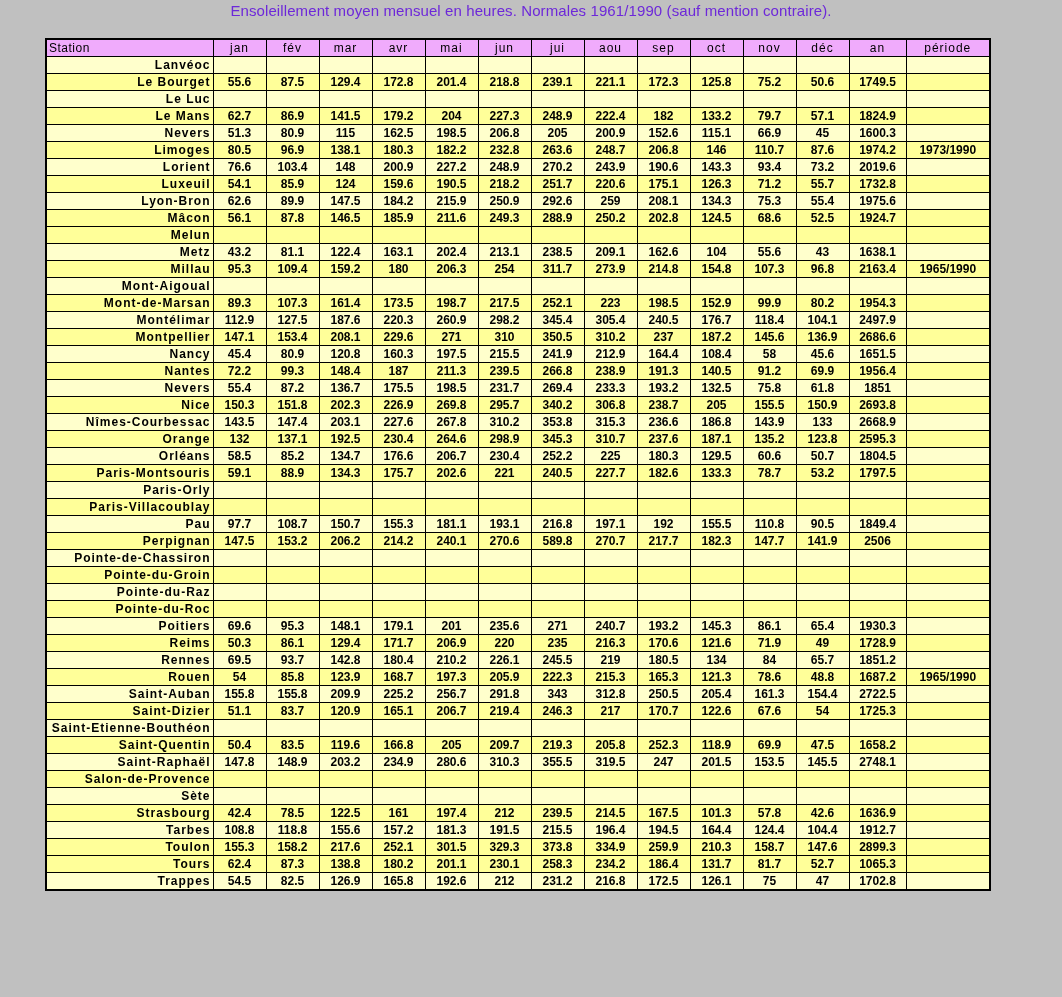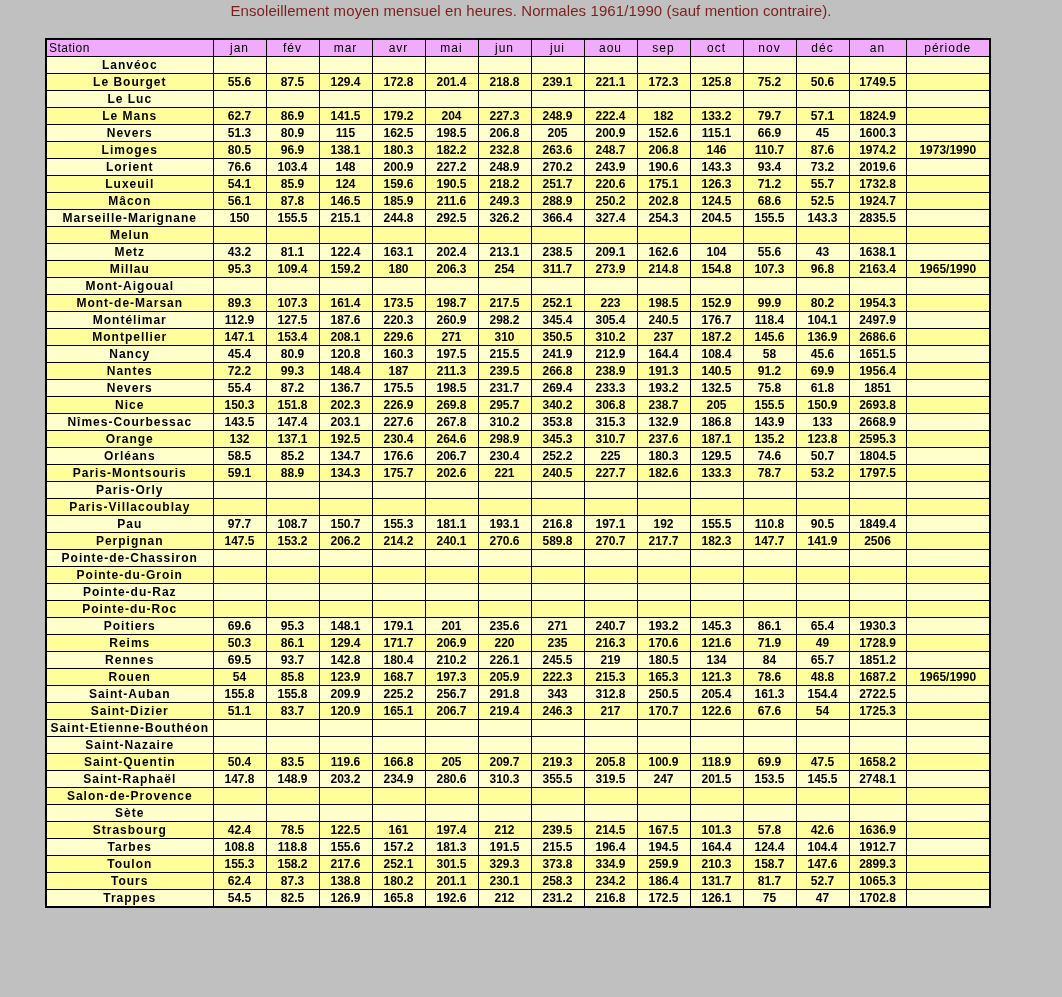--- a/index.html
+++ b/index.html
@@ -8,21 +8,21 @@
       background: #c0c0c0;
       font-family: "Liberation Sans", sans-serif;
       position: relative;
       overflow: hidden;
     }
     .title {
       position: absolute;
       left: 0; top: 2px; width: 1062px;
       text-align: center;
       font-size: 15px;
-      color: #7f1d1d;
+      color: #6d28d9;
       letter-spacing: 0.1px;
     }
     table.grid {
       position: absolute;
       left: 45px; top: 38px;
       border-collapse: collapse;
       border: 2px solid #000;
       table-layout: fixed;
       font-size: 12px;
       font-weight: bold;
@@ -37,21 +37,21 @@
       overflow: hidden;
     }
     table.grid th {
       background: #f0abfc;
       text-align: center;
       letter-spacing: 1px;
       font-weight: normal;
     }
     table.grid th.st { text-align: left; letter-spacing: 0.5px; }
     table.grid td { text-align: center; }
-    table.grid td.st { text-align: center; letter-spacing: 1px; }
+    table.grid td.st { text-align: right; letter-spacing: 1px; }
     tr.even td { background: #ffff99; }
     tr.odd td { background: #ffffcc; }
     col.c-st { width: 167px; }
     col.c-m { width: 53px; }
     col.c-an { width: 57px; }
     col.c-p { width: 84px; }
   </style>
 </head>
 <body>
 
@@ -224,52 +224,52 @@
         <td>218.2</td>
         <td>251.7</td>
         <td>220.6</td>
         <td>175.1</td>
         <td>126.3</td>
         <td>71.2</td>
         <td>55.7</td>
         <td>1732.8</td>
         <td></td>
       </tr>
+      <tr class="odd">
+        <td class="st">Lyon-Bron</td>
+        <td>62.6</td>
+        <td>89.9</td>
+        <td>147.5</td>
+        <td>184.2</td>
+        <td>215.9</td>
+        <td>250.9</td>
+        <td>292.6</td>
+        <td>259</td>
+        <td>208.1</td>
+        <td>134.3</td>
+        <td>75.3</td>
+        <td>55.4</td>
+        <td>1975.6</td>
+        <td></td>
+      </tr>
       <tr class="even">
         <td class="st">Mâcon</td>
         <td>56.1</td>
         <td>87.8</td>
         <td>146.5</td>
         <td>185.9</td>
         <td>211.6</td>
         <td>249.3</td>
         <td>288.9</td>
         <td>250.2</td>
         <td>202.8</td>
         <td>124.5</td>
         <td>68.6</td>
         <td>52.5</td>
         <td>1924.7</td>
-        <td></td>
-      </tr>
-      <tr class="odd">
-        <td class="st">Marseille-Marignane</td>
-        <td>150</td>
-        <td>155.5</td>
-        <td>215.1</td>
-        <td>244.8</td>
-        <td>292.5</td>
-        <td>326.2</td>
-        <td>366.4</td>
-        <td>327.4</td>
-        <td>254.3</td>
-        <td>204.5</td>
-        <td>155.5</td>
-        <td>143.3</td>
-        <td>2835.5</td>
         <td></td>
       </tr>
       <tr class="even">
         <td class="st">Melun</td>
         <td></td>
         <td></td>
         <td></td>
         <td></td>
         <td></td>
         <td></td>
@@ -455,21 +455,21 @@
       <tr class="odd">
         <td class="st">Nîmes-Courbessac</td>
         <td>143.5</td>
         <td>147.4</td>
         <td>203.1</td>
         <td>227.6</td>
         <td>267.8</td>
         <td>310.2</td>
         <td>353.8</td>
         <td>315.3</td>
-        <td>132.9</td>
+        <td>236.6</td>
         <td>186.8</td>
         <td>143.9</td>
         <td>133</td>
         <td>2668.9</td>
         <td></td>
       </tr>
       <tr class="even">
         <td class="st">Orange</td>
         <td>132</td>
         <td>137.1</td>
@@ -491,21 +491,21 @@
         <td>58.5</td>
         <td>85.2</td>
         <td>134.7</td>
         <td>176.6</td>
         <td>206.7</td>
         <td>230.4</td>
         <td>252.2</td>
         <td>225</td>
         <td>180.3</td>
         <td>129.5</td>
-        <td>74.6</td>
+        <td>60.6</td>
         <td>50.7</td>
         <td>1804.5</td>
         <td></td>
       </tr>
       <tr class="even">
         <td class="st">Paris-Montsouris</td>
         <td>59.1</td>
         <td>88.9</td>
         <td>134.3</td>
         <td>175.7</td>
@@ -768,48 +768,31 @@
         <td></td>
         <td></td>
         <td></td>
         <td></td>
         <td></td>
         <td></td>
         <td></td>
         <td></td>
         <td></td>
       </tr>
-      <tr class="odd">
-        <td class="st">Saint-Nazaire</td>
-        <td></td>
-        <td></td>
-        <td></td>
-        <td></td>
-        <td></td>
-        <td></td>
-        <td></td>
-        <td></td>
-        <td></td>
-        <td></td>
-        <td></td>
-        <td></td>
-        <td></td>
-        <td></td>
-      </tr>
       <tr class="even">
         <td class="st">Saint-Quentin</td>
         <td>50.4</td>
         <td>83.5</td>
         <td>119.6</td>
         <td>166.8</td>
         <td>205</td>
         <td>209.7</td>
         <td>219.3</td>
         <td>205.8</td>
-        <td>100.9</td>
+        <td>252.3</td>
         <td>118.9</td>
         <td>69.9</td>
         <td>47.5</td>
         <td>1658.2</td>
         <td></td>
       </tr>
       <tr class="odd">
         <td class="st">Saint-Raphaël</td>
         <td>147.8</td>
         <td>148.9</td>

